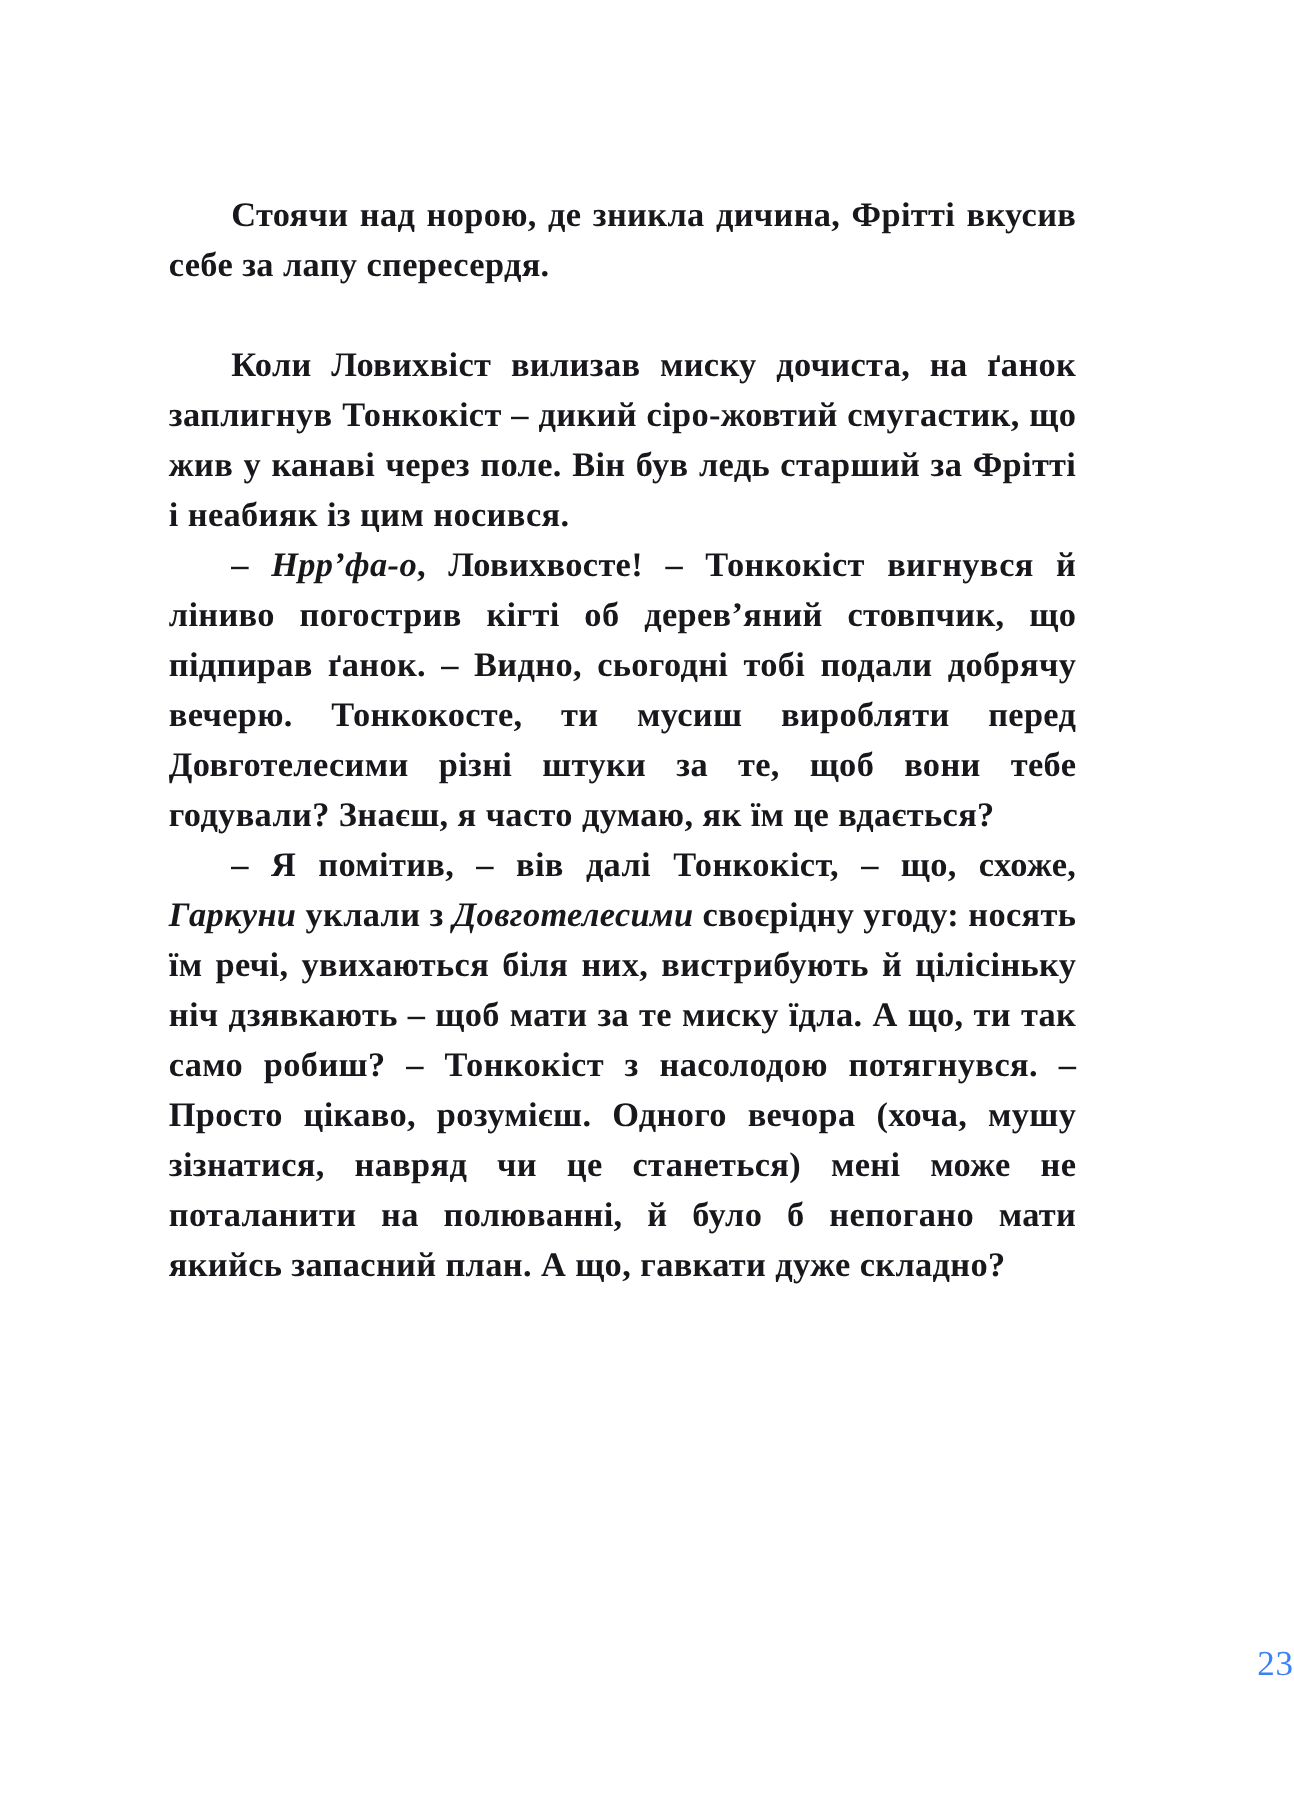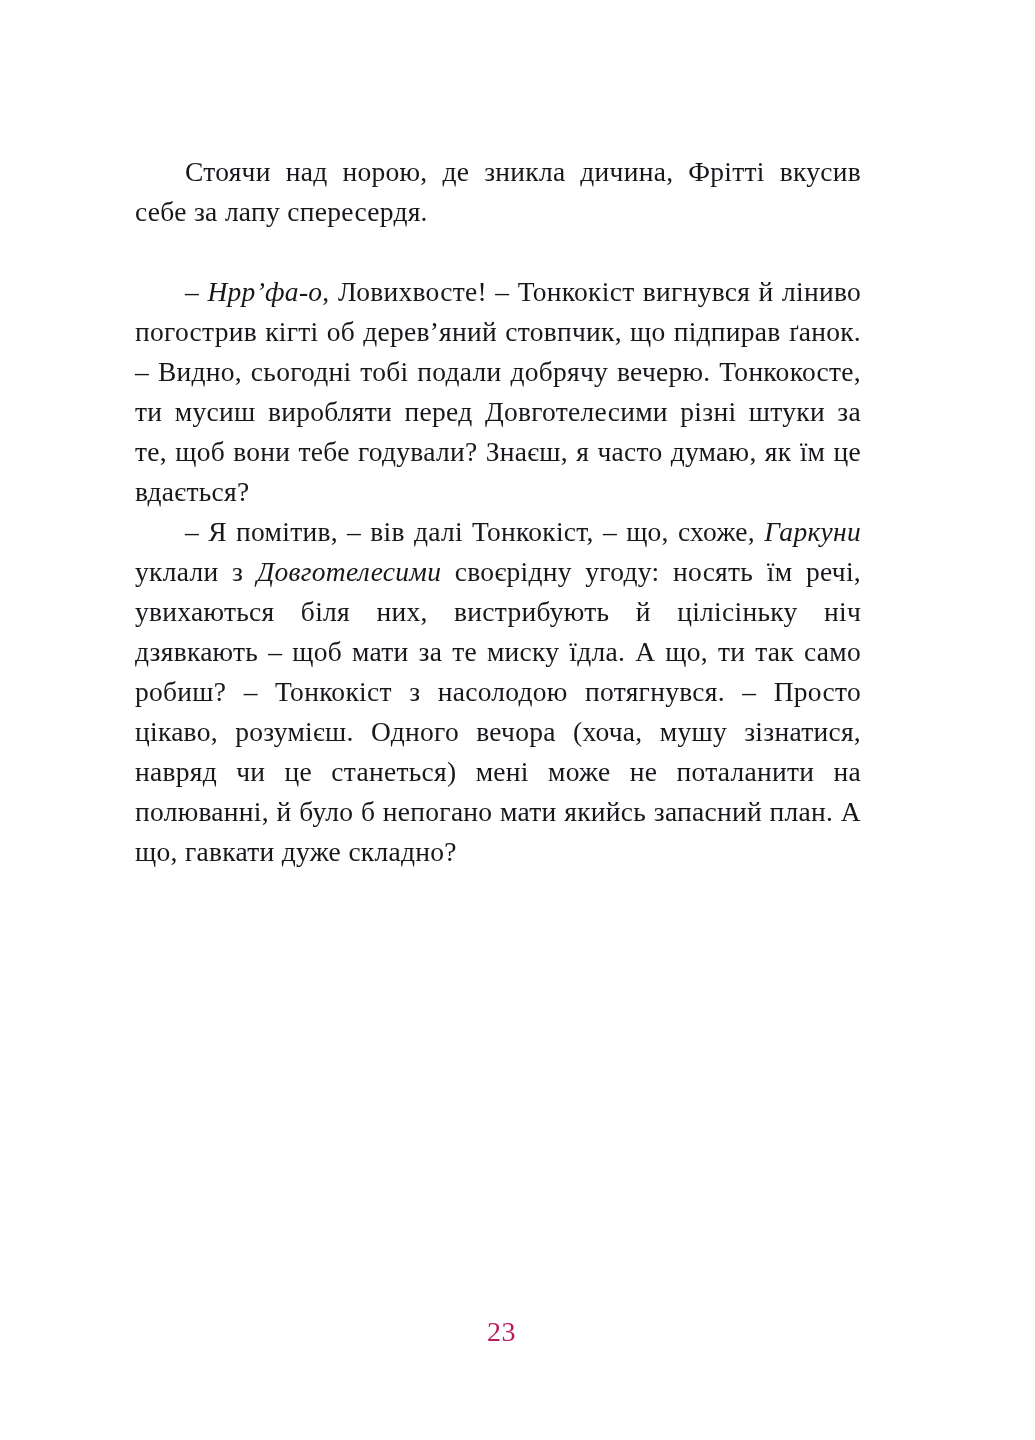--- a/index.html
+++ b/index.html
@@ -34,53 +34,55 @@
   p.para {
     margin: 0;
     text-align: justify;
     text-justify: inter-word;
     font-size: 27.5px;
     line-height: 40px;
     text-indent: 50px;
     hyphens: manual;
     letter-spacing: 0.01em;
     word-spacing: 0.005em;
+    font-weight: bold;
   }
 
   p.para.gap-after {
     margin-bottom: 40px;
   }
 
   p.para i, p.para em {
     font-style: italic;
   }
 
   #page-number {
     position: absolute;
     left: 0;
     right: 0;
     top: 1315px;
-    text-align: center;
+    text-align: right;
     font-size: 28px;
     line-height: 34px;
-    color: #be185d;
+    color: #3b82f6;
     letter-spacing: 0.02em;
   }
   #page-number .num {
     display: inline-block;
     margin-left: -32px;
   }
 </style>
 </head>
 <body style="background: rgb(255, 255, 255); color: rgb(23, 23, 28);">
 
 <div id="page">
 
   <div id="text-column">
     <p class="para gap-after"><span>Стоячи над норою, де зникла дичина, Фрітті вкусив себе за лапу спересердя.</span></p>
+    <p class="para"><span>Коли Ловихвіст вилизав миску дочиста, на ґанок заплигнув Тонкокіст – дикий сіро-жовтий смугастик, що жив у канаві через поле. Він був ледь старший за Фрітті і неабияк із цим носився.</span></p>
     <p class="para"><span>– </span><i>Нрр’фа-о</i><span>, Ловихвосте! – Тонкокіст вигнувся й ліниво погострив кігті об дерев’яний стовпчик, що підпирав ґанок. – Видно, сьогодні тобі подали добрячу вечерю. Тонкокосте, ти мусиш виробляти перед Довготелесими різні штуки за те, щоб вони тебе годували? Знаєш, я часто думаю, як їм це вдається?</span></p>
     <p class="para"><span>– Я помітив, – вів далі Тонкокіст, – що, схоже, </span><i>Гаркуни</i><span> уклали з </span><i>Довготелесими</i><span> своєрідну угоду: носять їм речі, увихаються біля них, вистрибують й цілісіньку ніч дзявкають – щоб мати за те миску їдла. А що, ти так само робиш? – Тонкокіст з насолодою потягнувся. – Просто цікаво, розумієш. Одного вечора (хоча, мушу зізнатися, навряд чи це станеться) мені може не поталанити на полюванні, й було б непогано мати якийсь запасний план. А що, гавкати дуже складно?</span></p>
   </div>
 
   <div id="page-number">
     <span class="num">23</span>
   </div>
 
 </div>
 

